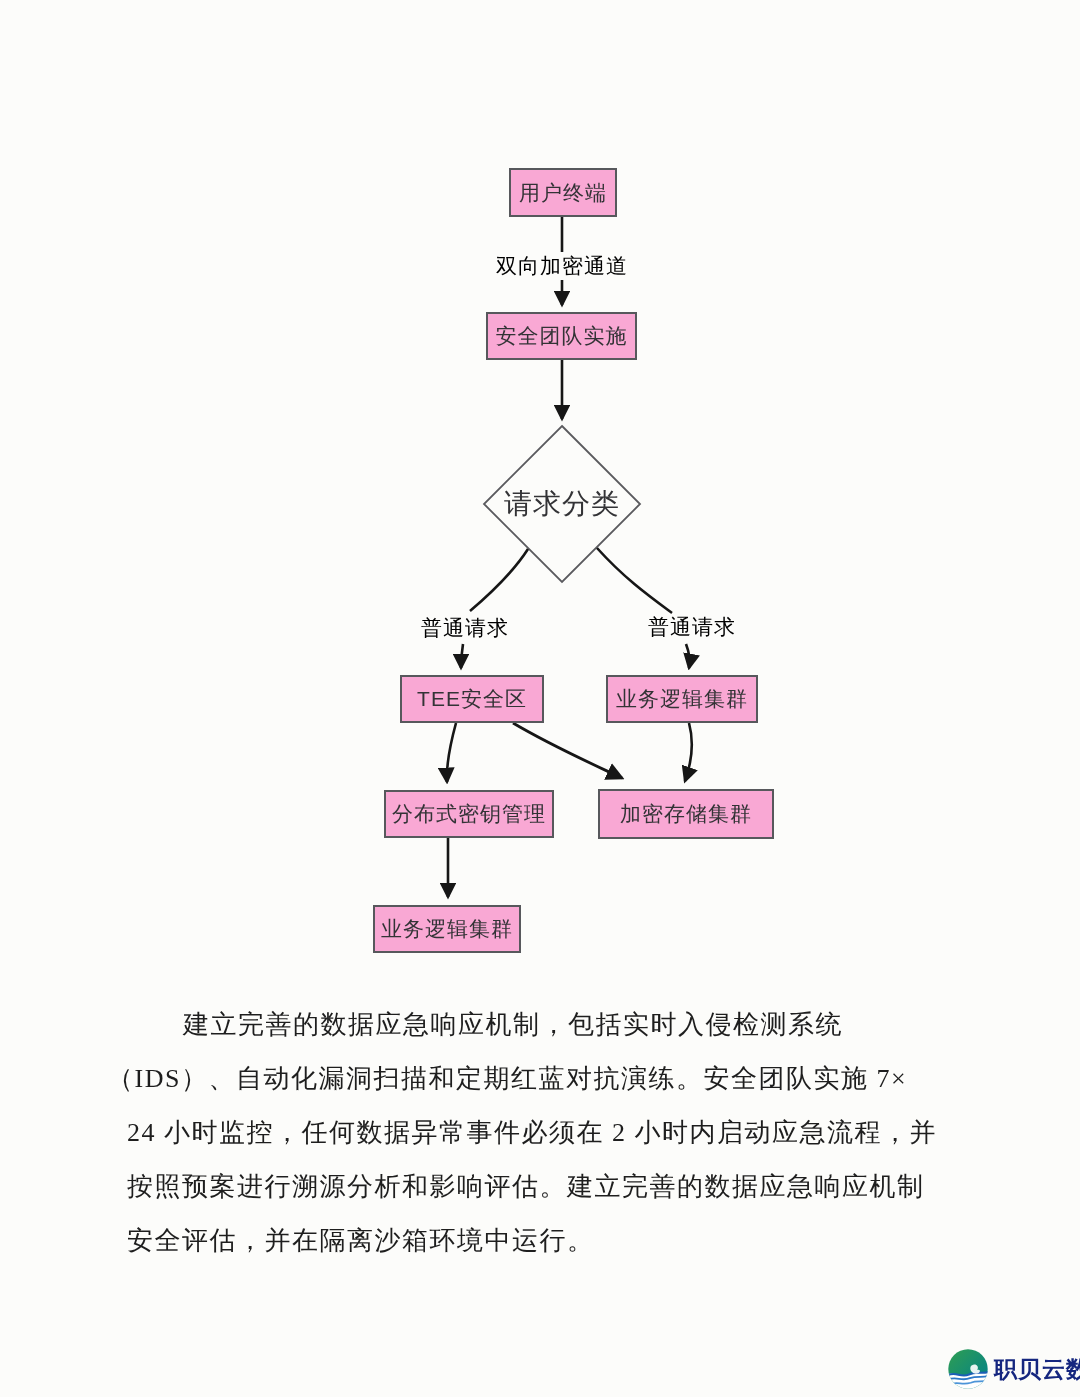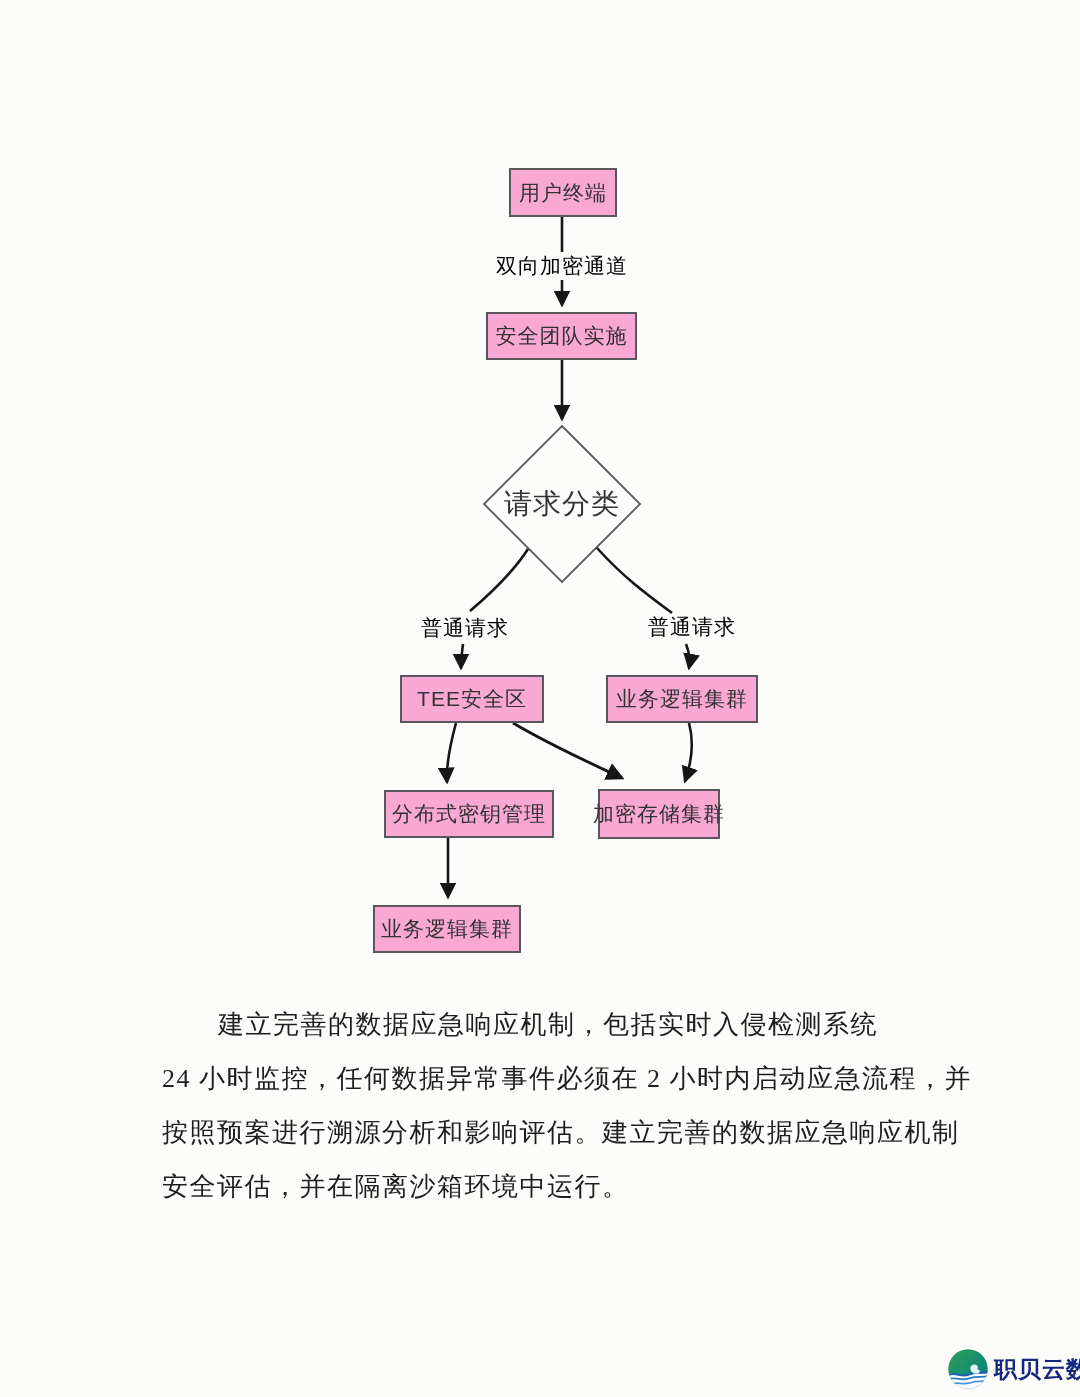--- a/index.html
+++ b/index.html
@@ -62,21 +62,20 @@
     width: 840px;
     font-family: "Liberation Serif", "DejaVu Serif", serif;
     font-size: 26px;
     color: #1e1e1e;
     letter-spacing: 1.5px;
   }
   .pline {
     height: 54px;
     line-height: 54px;
     white-space: nowrap;
-    margin-left: 35px;
   }
   .pline.indent { padding-left: 56px; }
   .pline.hang   { margin-left: -20px; }
   .brand {
     position: absolute;
     left: 946px;
     top: 1347px;
     display: flex;
     align-items: center;
     gap: 4px;
@@ -136,26 +135,27 @@
   <div class="edge-label" style="left:419px;top:615px;width:92px;height:26px">普通请求</div>
 
   <div class="edge-label" style="left:646px;top:614px;width:92px;height:26px">普通请求</div>
 
   <div class="node" style="left:400px;top:675px;width:144px;height:48px">TEE安全区</div>
 
   <div class="node" style="left:606px;top:675px;width:152px;height:48px">业务逻辑集群</div>
 
   <div class="node" style="left:384px;top:790px;width:170px;height:48px">分布式密钥管理</div>
 
-  <div class="node" style="left:598px;top:789px;width:122px;height:50px">加密存储集群</div>
+  <div class="node" style="left:598px;top:789px;width:176px;height:50px">加密存储集群</div>
 
   <div class="node" style="left:373px;top:905px;width:148px;height:48px">业务逻辑集群</div>
 
   <div class="paragraph">
     <div class="pline indent">建立完善的数据应急响应机制，包括实时入侵检测系统</div>
+    <div class="pline hang">（IDS）、自动化漏洞扫描和定期红蓝对抗演练。安全团队实施 7×</div>
     <div class="pline">24 小时监控，任何数据异常事件必须在 2 小时内启动应急流程，并</div>
     <div class="pline">按照预案进行溯源分析和影响评估。建立完善的数据应急响应机制</div>
     <div class="pline">安全评估，并在隔离沙箱环境中运行。</div>
   </div>
 
   <div class="brand">
     <svg width="44" height="44" viewBox="0 0 48 48">
       <defs>
         <linearGradient id="lg" x1="0" y1="0" x2="1" y2="1">
           <stop offset="0" stop-color="#2f9e52"></stop>

